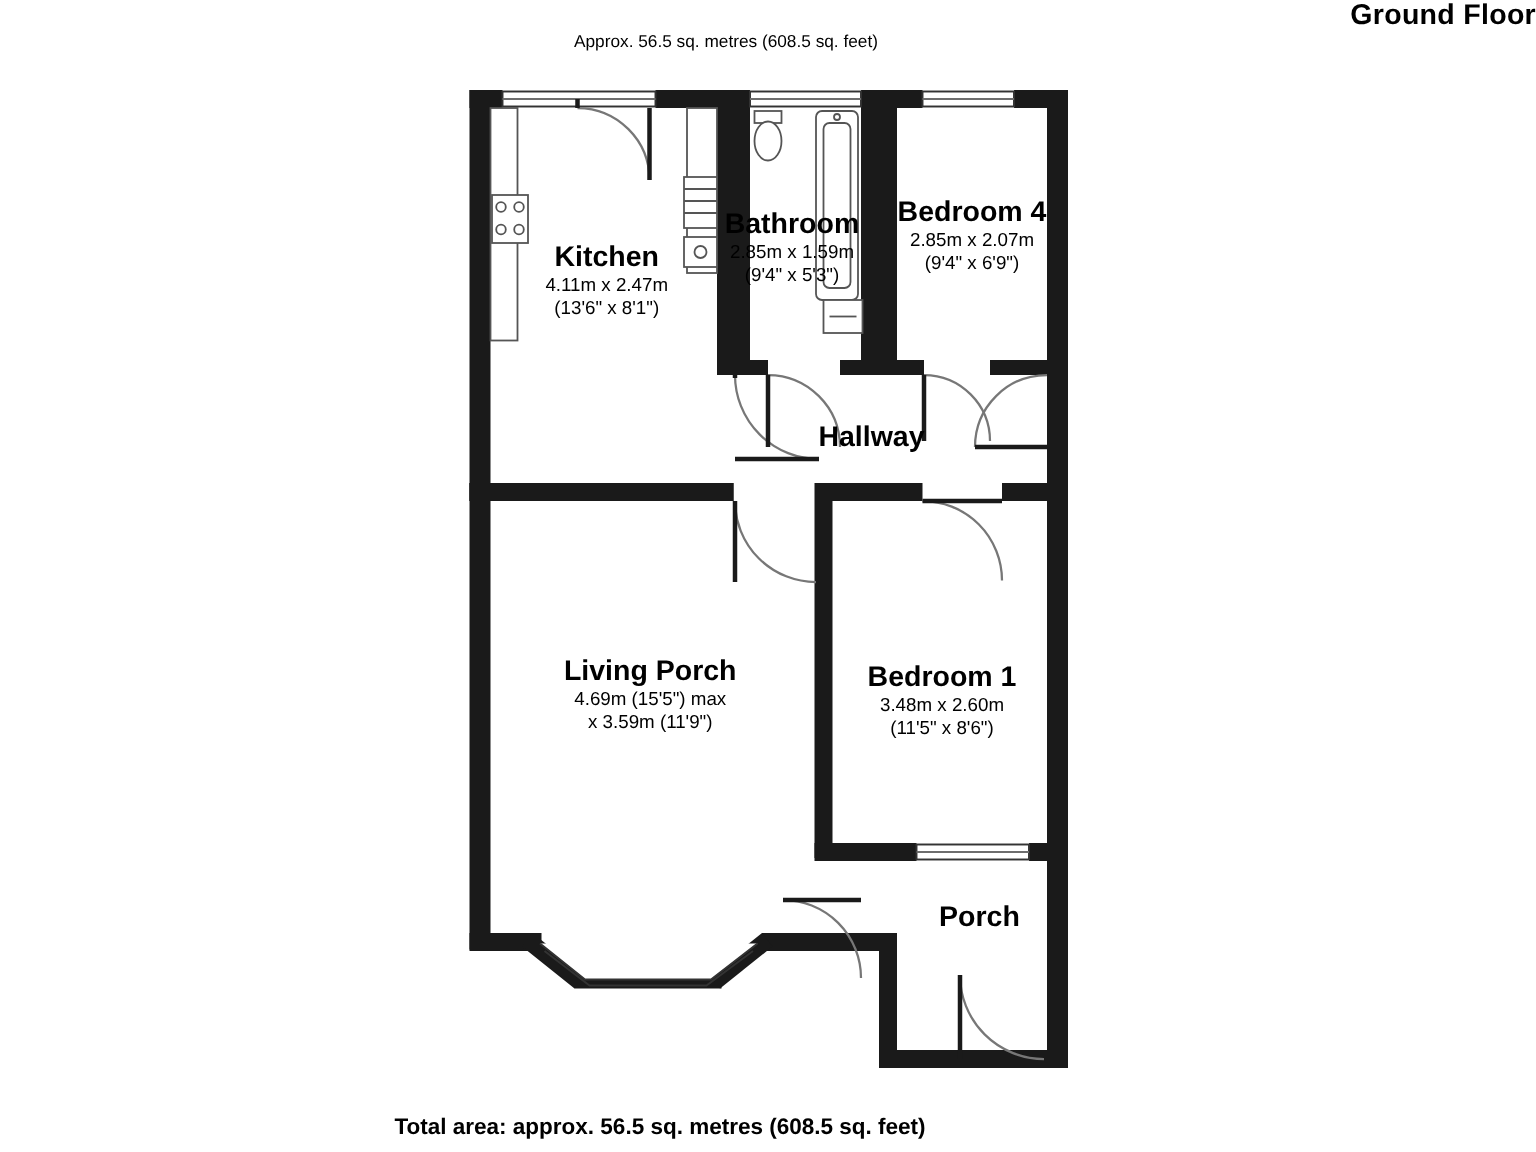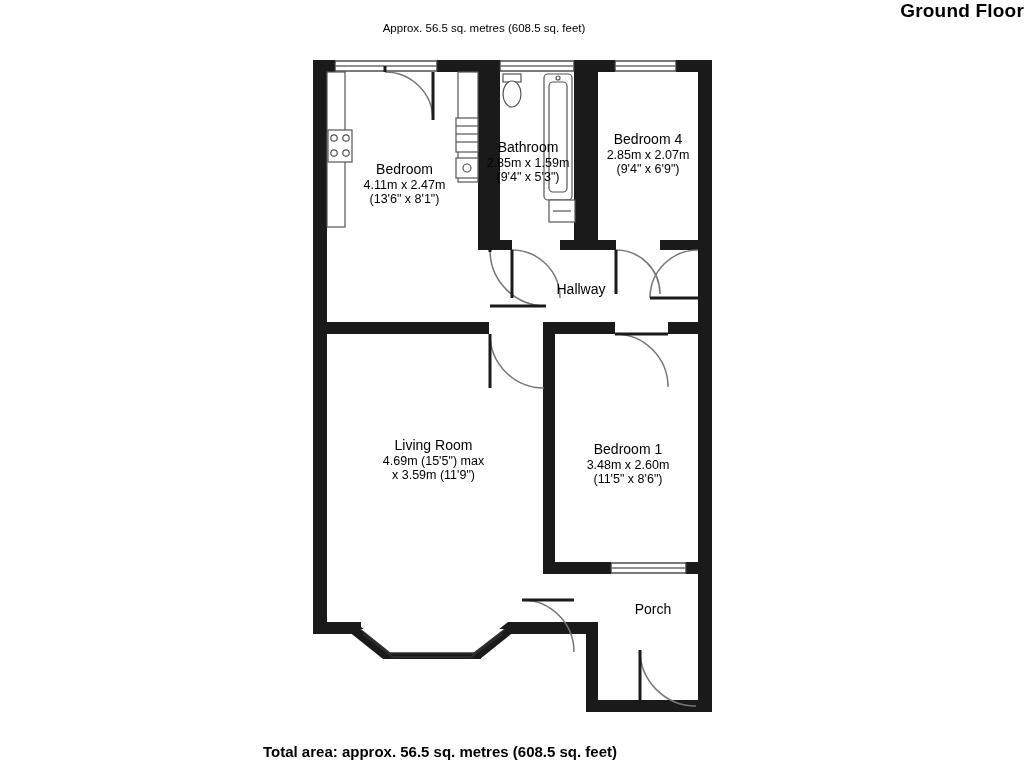--- a/index.html
+++ b/index.html
@@ -44,22 +44,22 @@
     text-align: center;
     font-size: 15px;
     font-weight: bold;
   }
   .room-label {
     position: absolute;
     text-align: center;
     line-height: 1.18;
   }
   .room-name {
-    font-size: 14px;
-    font-weight: normal;
+    font-size: 19px;
+    font-weight: bold;
     display: block;
   }
   .room-dim {
     font-size: 12.5px;
     display: block;
   }
   .room-dim2 {
     font-size: 12.5px;
     display: block;
   }
@@ -248,21 +248,21 @@
       <rect x="549" y="200" width="26" height="22" fill="#ffffff" stroke="#555555"></rect>
       <line x1="553" y1="211" x2="571" y2="211"></line>
     </g>
   </g>
 </svg>
 
 <div class="hdr-title">Ground Floor</div>
 <div class="hdr-sub">Approx. 56.5 sq. metres (608.5 sq. feet)</div>
 
 <div class="room-label" style="left:322px; top:161px; width:165px;">
-  <span class="room-name">Bedroom</span>
+  <span class="room-name">Kitchen</span>
   <span class="room-dim">4.11m x 2.47m</span>
   <span class="room-dim2">(13'6" x 8'1")</span>
 </div>
 
 <div class="room-label" style="left:473px; top:139px; width:110px;">
   <span class="room-name">Bathroom</span>
   <span class="room-dim">2.85m x 1.59m</span>
   <span class="room-dim2">(9'4" x 5'3")</span>
 </div>
 
@@ -276,21 +276,21 @@
   <span class="room-name">Hallway</span>
 </div>
 
 <div class="room-label" style="left:553px; top:441px; width:150px;">
   <span class="room-name">Bedroom 1</span>
   <span class="room-dim">3.48m x 2.60m</span>
   <span class="room-dim2">(11'5" x 8'6")</span>
 </div>
 
 <div class="room-label" style="left:356px; top:437px; width:155px;">
-  <span class="room-name">Living Room</span>
+  <span class="room-name">Living Porch</span>
   <span class="room-dim">4.69m (15'5") max</span>
   <span class="room-dim2">x 3.59m (11'9")</span>
 </div>
 
 <div class="room-label" style="left:593px; top:601px; width:120px;">
   <span class="room-name">Porch</span>
 </div>
 
 <div class="footer">Total area: approx. 56.5 sq. metres (608.5 sq. feet)</div>
 

